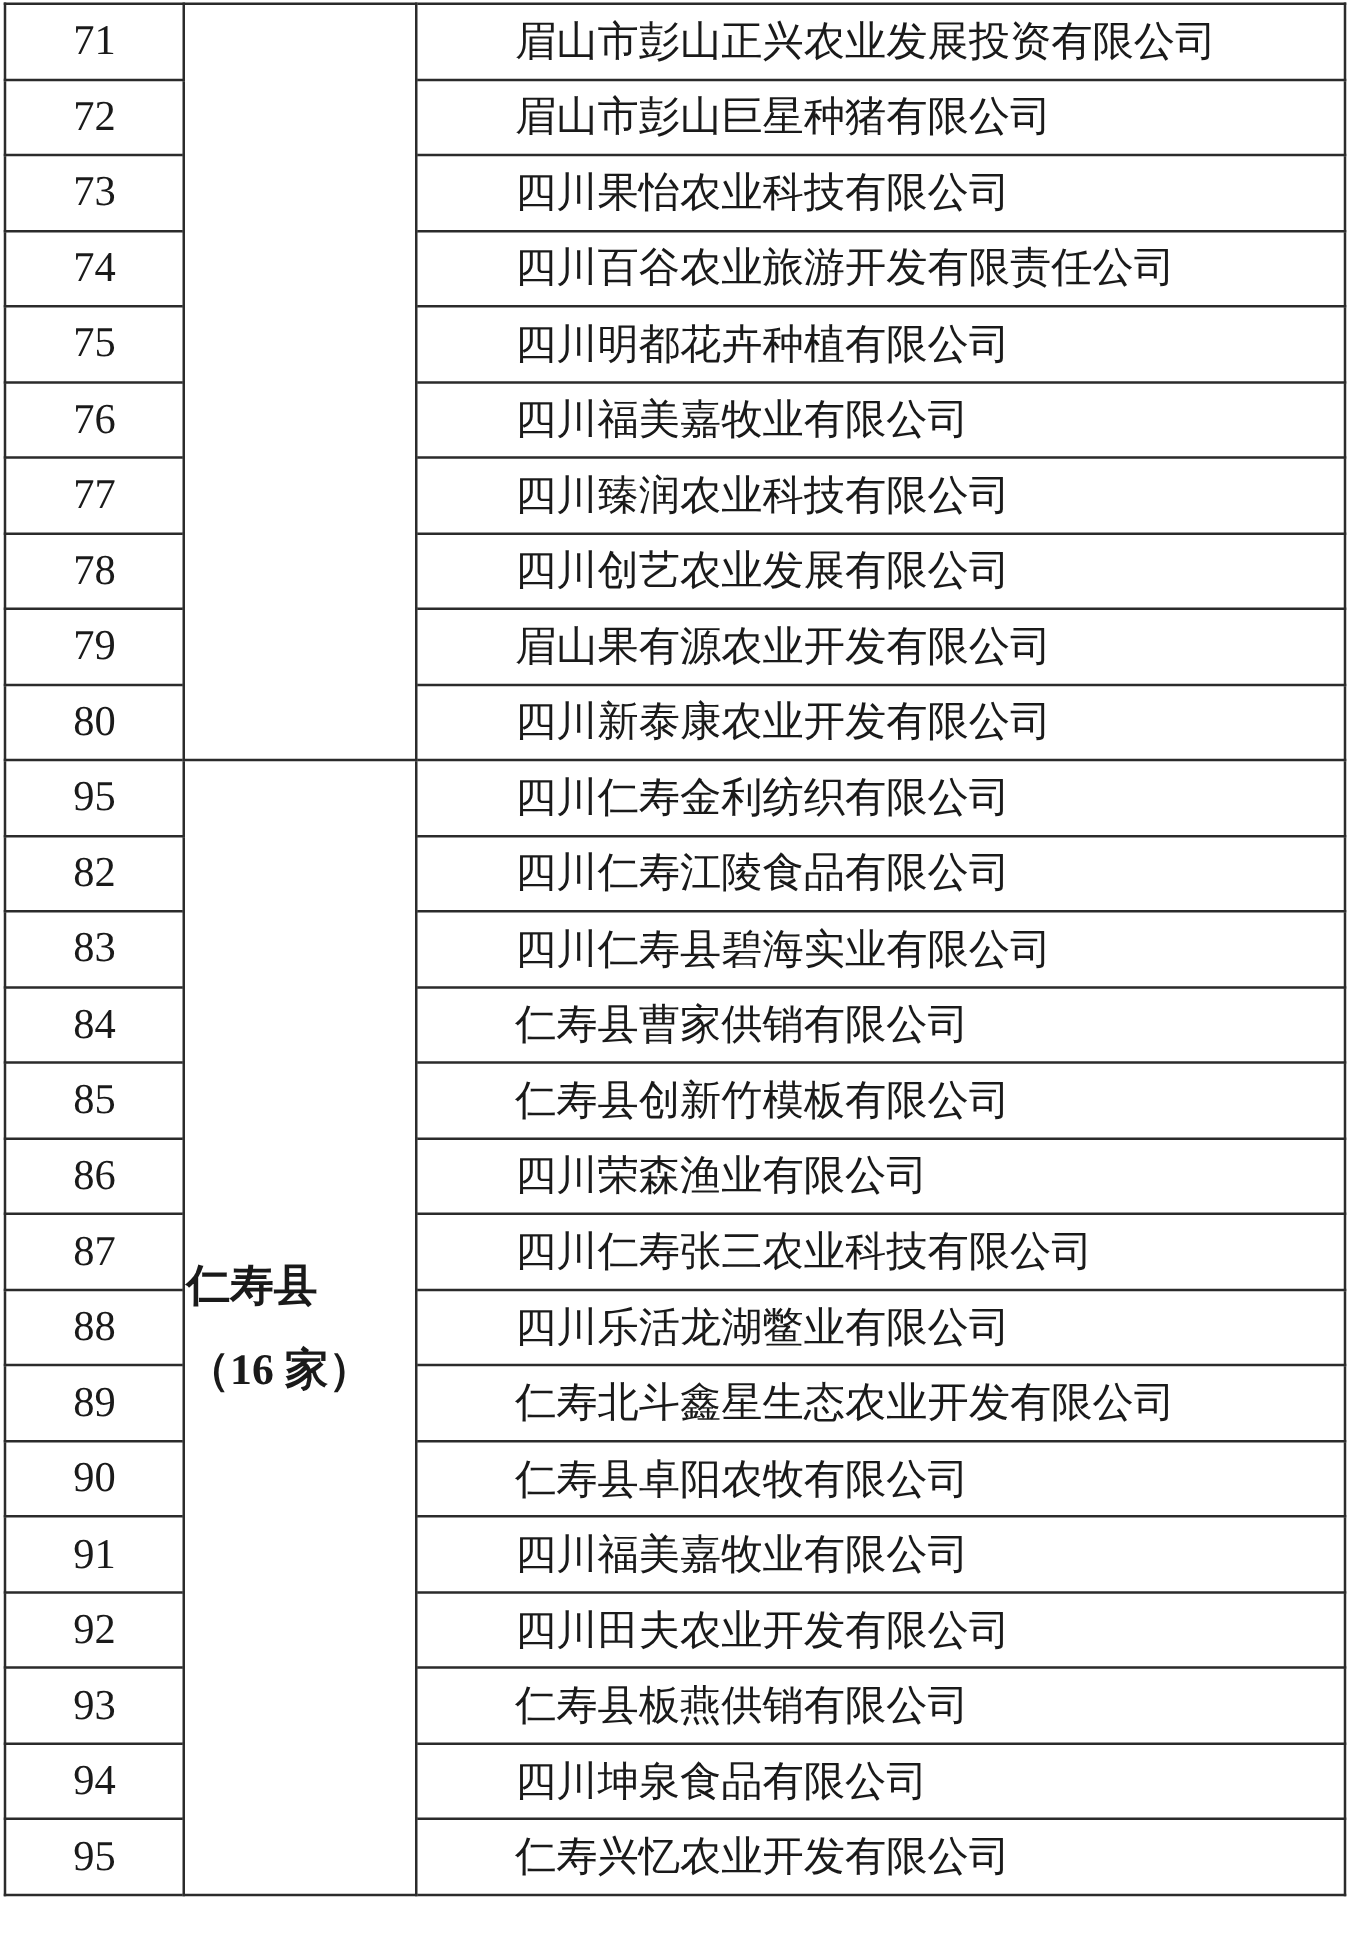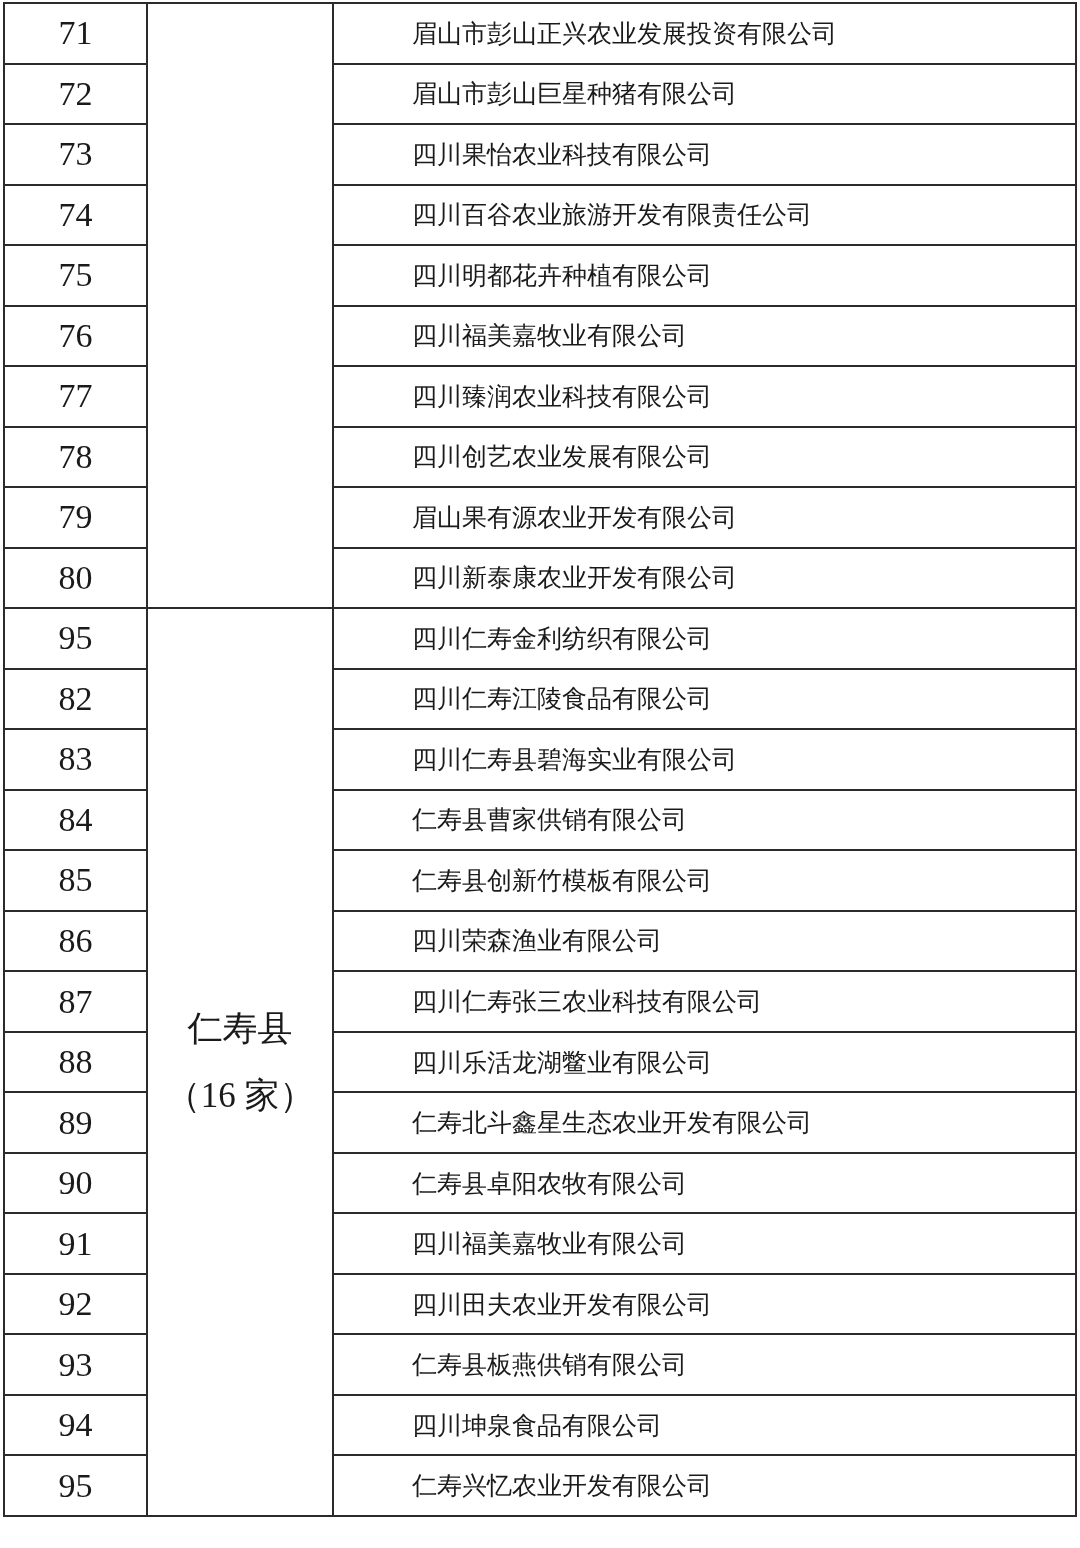--- a/index.html
+++ b/index.html
@@ -34,25 +34,24 @@
   col.c-num    { width: 143px; }
   col.c-county { width: 186px; }
   col.c-name   { width: 743px; }
   td.num-cell {
     text-align: center;
     font-size: 34px;
   }
   td.company-cell {
     text-align: left;
     padding-left: 78px;
-    font-size: 25px;
+    font-size: 33px;
   }
   td.county-cell {
-    text-align: center;
-    font-weight: normal;
+    font-weight: bold;
     font-size: 35px;
   }
   td.county-cell .county-line { line-height: 1; }
   td.county-cell .county-note-line { line-height: 1; margin-top: 32px; }
 </style>
 </head>
 <body>
 
 <div class="page">
   <table class="company-table">

